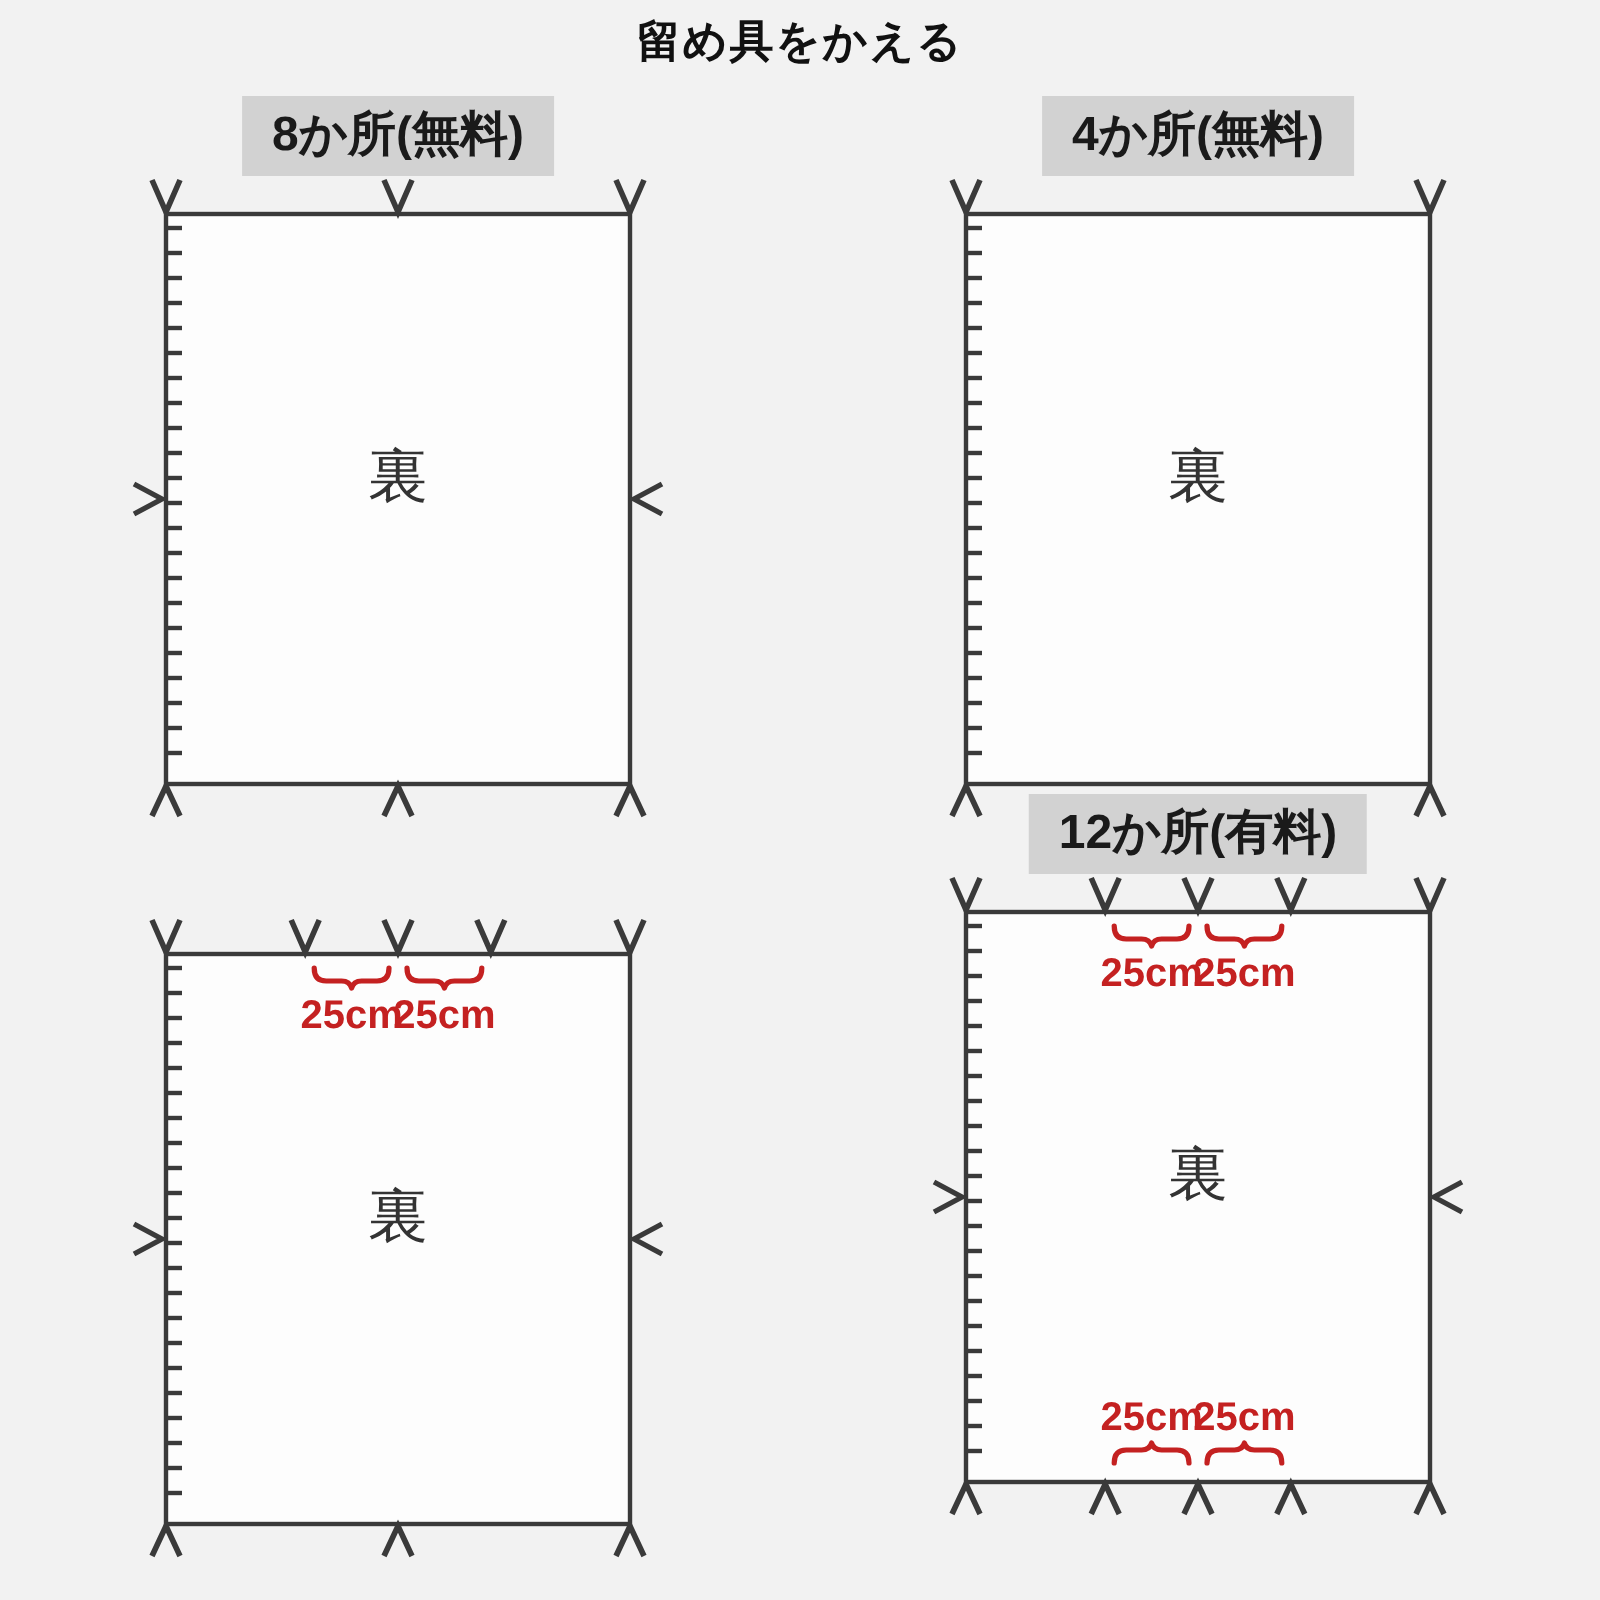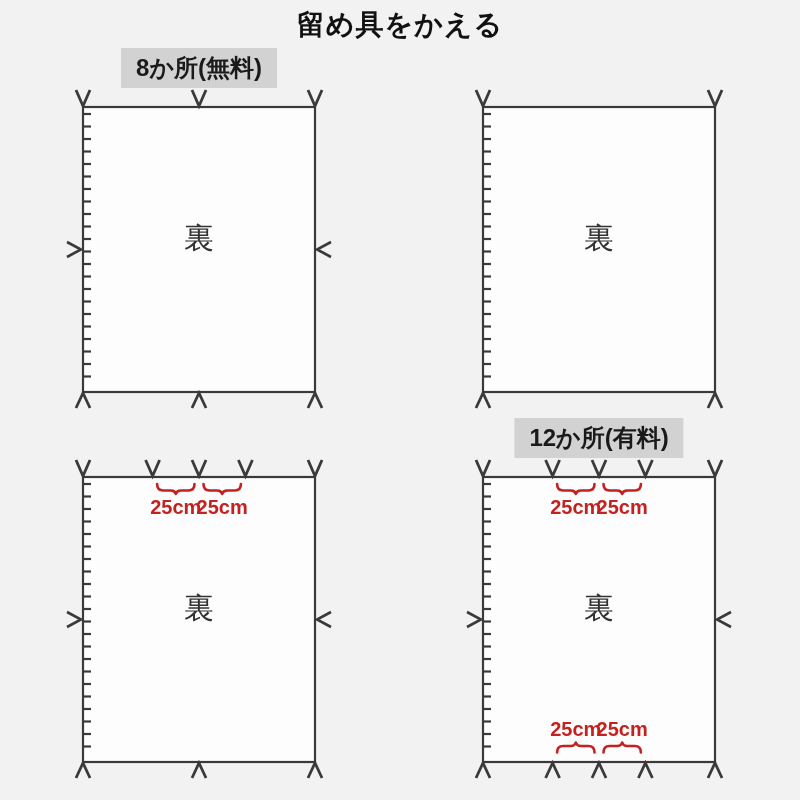--- a/index.html
+++ b/index.html
@@ -6,28 +6,28 @@
   .page{
     position:relative;
     width:800px;height:800px;
     background:var(--bg,#f2f2f2);
     font-family:"Liberation Sans","DejaVu Sans",sans-serif;
     overflow:hidden;
   }
   .page-title{
     position:absolute;top:6px;left:0;width:100%;
     text-align:center;
-    font-size:28px;font-weight:bold;letter-spacing:1px;
+    font-size:22px;font-weight:bold;letter-spacing:1px;
     color:#111;
   }
   .panel{position:absolute;width:320px;height:372px;}
   #panel-0{left:40px;top:46px;}
   #panel-1{left:440px;top:46px;}
   #panel-2{left:40px;top:416px;}
-  #panel-3{left:440px;top:416px;}
+  #panel-3{left:440px;top:395px;}
   .panel-label{
     position:absolute;top:2px;left:159px;
     transform:translateX(-50%);
     background:var(--labelbg,#d2d2d2);
     color:var(--labeltext,#1a1a1a);
     font-size:24px;font-weight:bold;
     line-height:34px;
     padding:3px 15px;
     white-space:nowrap;
   }
@@ -73,20 +73,21 @@
         <polyline points="36,322 43,307 50,322" fill="none" stroke="#3a3a3a" stroke-width="2.8"></polyline>
         <polyline points="152,322 159,307 166,322" fill="none" stroke="#3a3a3a" stroke-width="2.8"></polyline>
         <polyline points="268,322 275,307 282,322" fill="none" stroke="#3a3a3a" stroke-width="2.8"></polyline>
         <polyline points="27,156 41,163.5 27,171" fill="none" stroke="#3a3a3a" stroke-width="2.6"></polyline>
         <polyline points="291,156 277,163.5 291,171" fill="none" stroke="#3a3a3a" stroke-width="2.6"></polyline>
         <text x="159" y="162.1" text-anchor="middle" font-size="30" fill="#333" font-family="&quot;Liberation Sans&quot;,&quot;DejaVu Sans&quot;,sans-serif">裏</text>
       </svg>
   </section>
 
   <section class="panel" id="panel-1">
+    <div class="panel-label">4か所(無料)</div>
     <svg class="diagram" viewBox="0 0 320 330">
         <rect x="43" y="21" width="232" height="285" fill="#fdfdfd" stroke="#3a3a3a" stroke-width="2.2"></rect>
         <g stroke="#3a3a3a" stroke-width="2.2">
           <line x1="43" y1="28" x2="51" y2="28"></line>
           <line x1="43" y1="40.5" x2="51" y2="40.5"></line>
           <line x1="43" y1="53" x2="51" y2="53"></line>
           <line x1="43" y1="65.5" x2="51" y2="65.5"></line>
           <line x1="43" y1="78" x2="51" y2="78"></line>
           <line x1="43" y1="90.5" x2="51" y2="90.5"></line>
           <line x1="43" y1="103" x2="51" y2="103"></line>

